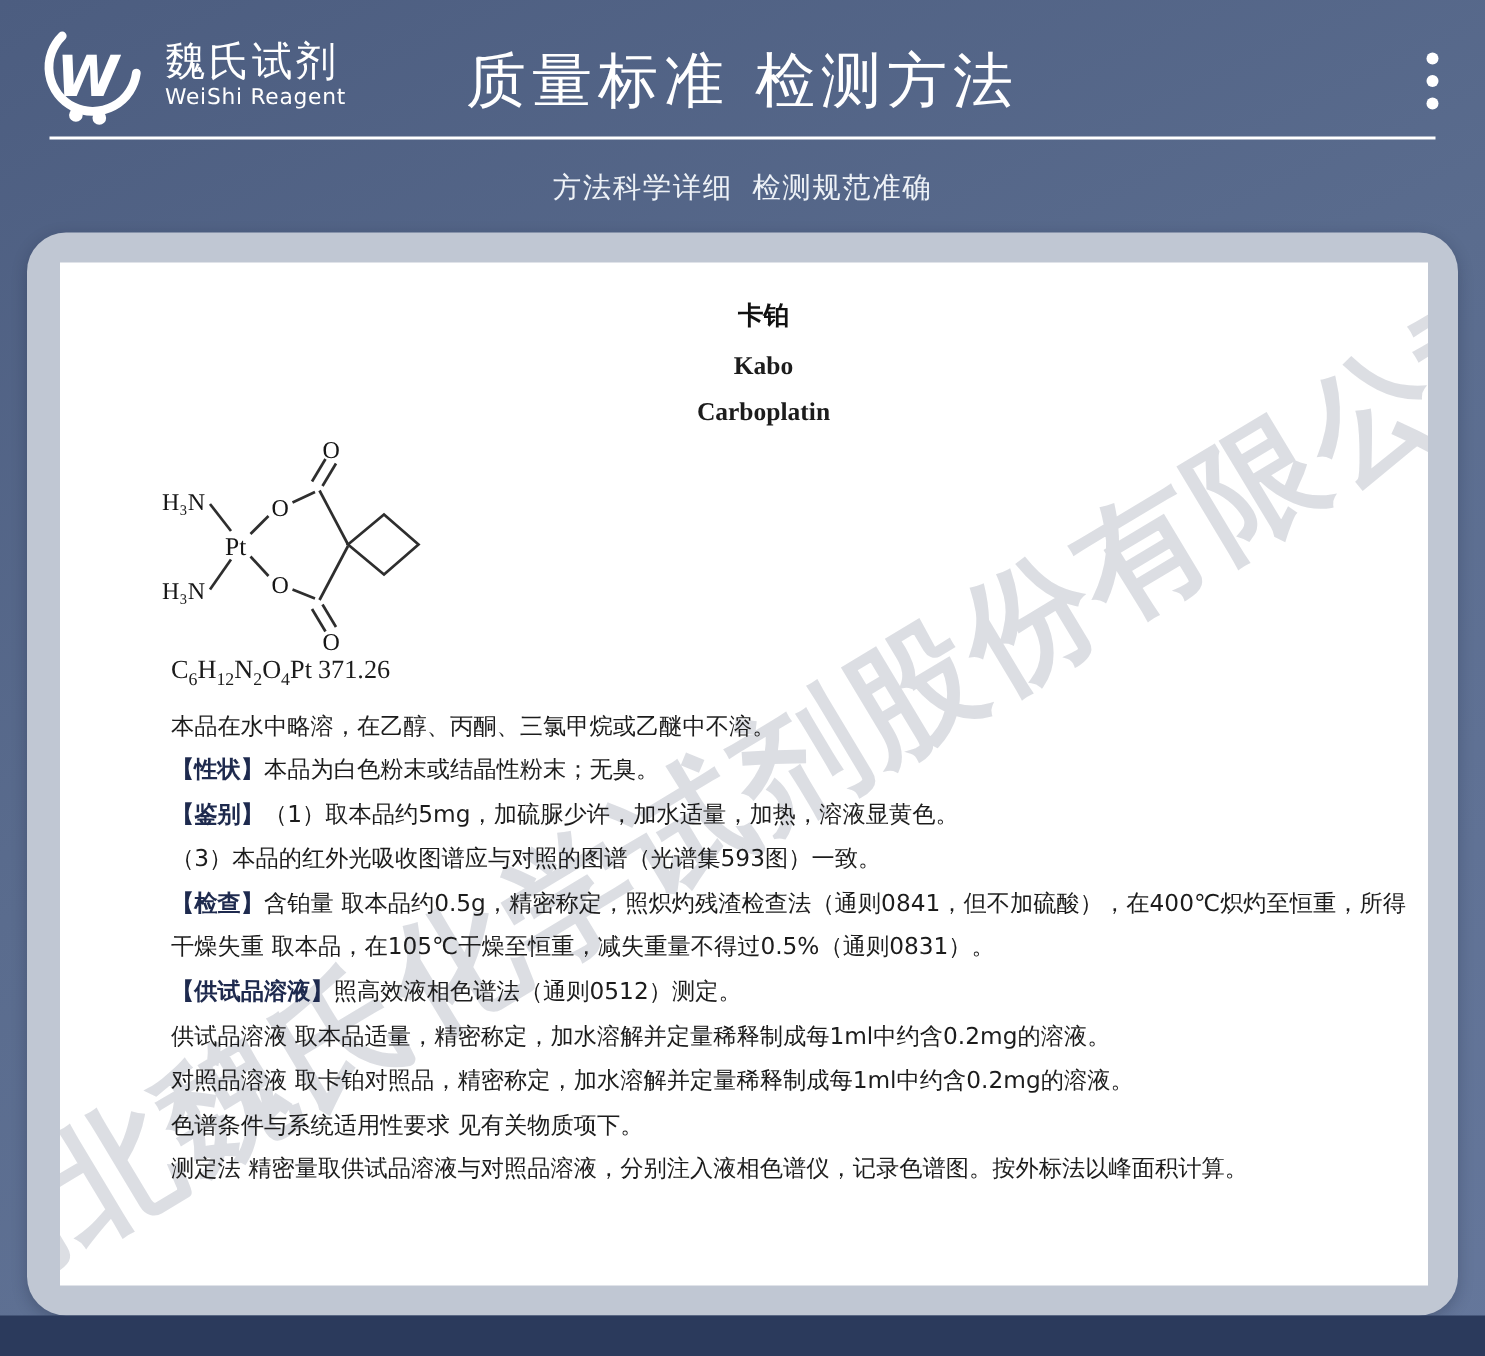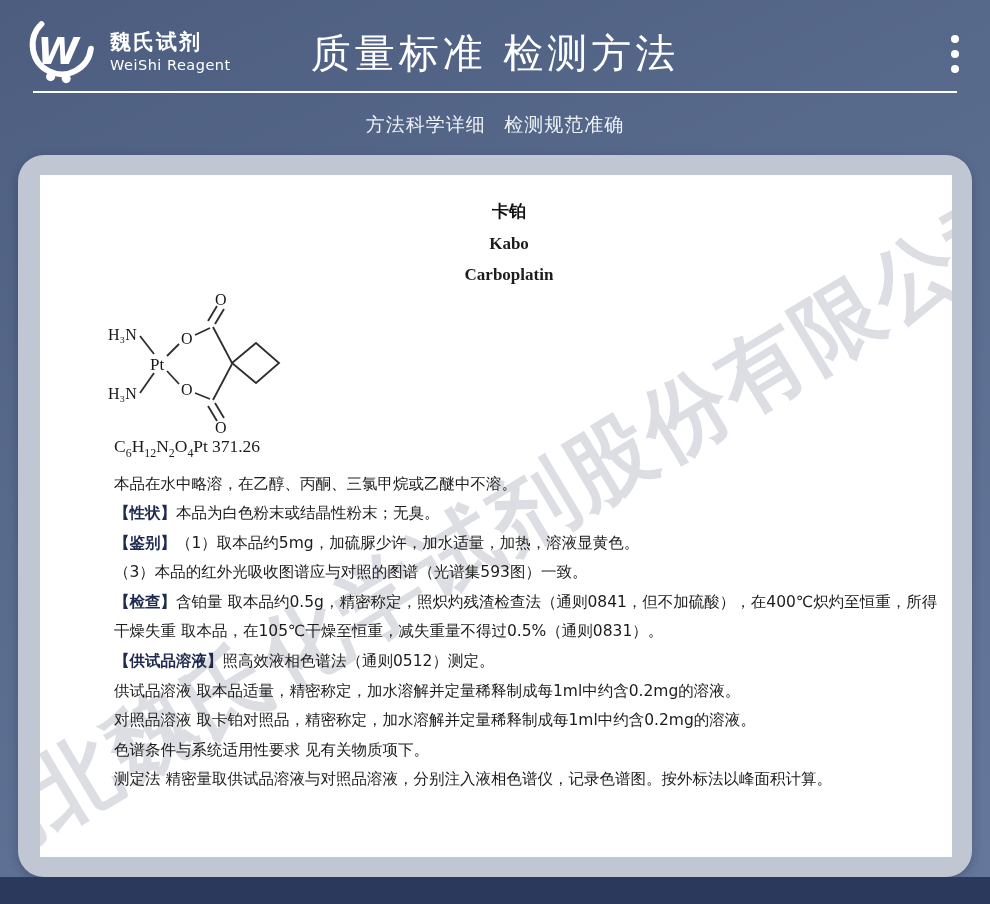--- a/index.html
+++ b/index.html
@@ -9,32 +9,32 @@
     background:linear-gradient(155deg,#4c5d80 0%,#5a6c8e 45%,#65779b 100%);
     overflow:hidden;
     -webkit-font-smoothing:antialiased;
   }
   .page{position:relative;width:990px;height:904px;}
 
   
   header{position:relative;height:155px;color:#fff;}
   .logo{position:absolute;left:22px;top:14px;display:flex;align-items:center;gap:10px;}
   .logo svg{display:block;}
-  .brand-cn{font-size:21px;font-weight:bold;letter-spacing:2px;line-height:30px;}
+  .brand-cn{font-size:27px;font-weight:normal;letter-spacing:2px;line-height:30px;}
   .brand-en{font-size:14.5px;line-height:17px;letter-spacing:.5px;}
   .title{
     position:absolute;left:50%;top:26px;transform:translateX(-50%);
     margin:0;font-size:40px;font-weight:normal;letter-spacing:4px;white-space:nowrap;
   }
   .kebab{position:absolute;right:28px;top:35px;width:14px;cursor:pointer;}
   .kebab i{display:block;width:8px;height:8px;border-radius:50%;background:#fff;margin:0 auto 7px;}
   .divider{position:absolute;left:33px;right:33px;top:91px;height:2px;background:#fff;}
   .subtitle{
     position:absolute;left:0;right:0;top:112px;text-align:center;
-    font-size:19px;letter-spacing:1px;color:#eef2f7;word-spacing:6px;font-family:Liberation Mono, monospace;
+    font-size:19px;letter-spacing:1px;color:#eef2f7;word-spacing:6px;
   }
 
   
   .card{
     position:absolute;left:18px;top:155px;width:954px;height:722px;
     background:#c0c7d3;border-radius:26px;box-sizing:border-box;padding:20px 20px 20px 22px;
     box-shadow:0 3px 10px rgba(15,25,45,.25);
   }
   .doc{
     position:relative;width:100%;height:100%;background:#ffffff;

